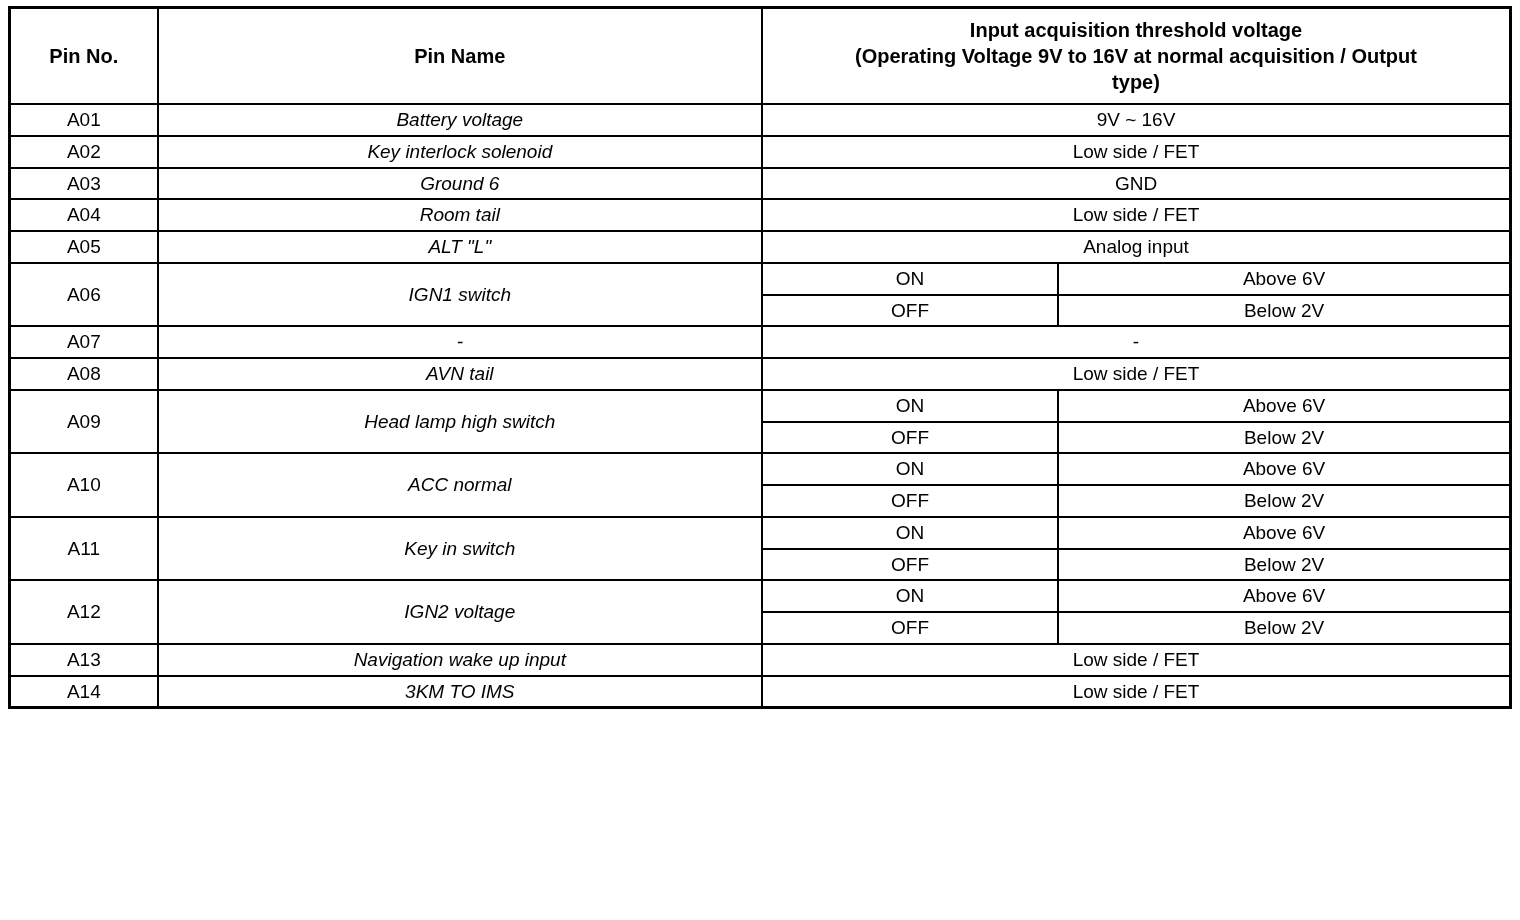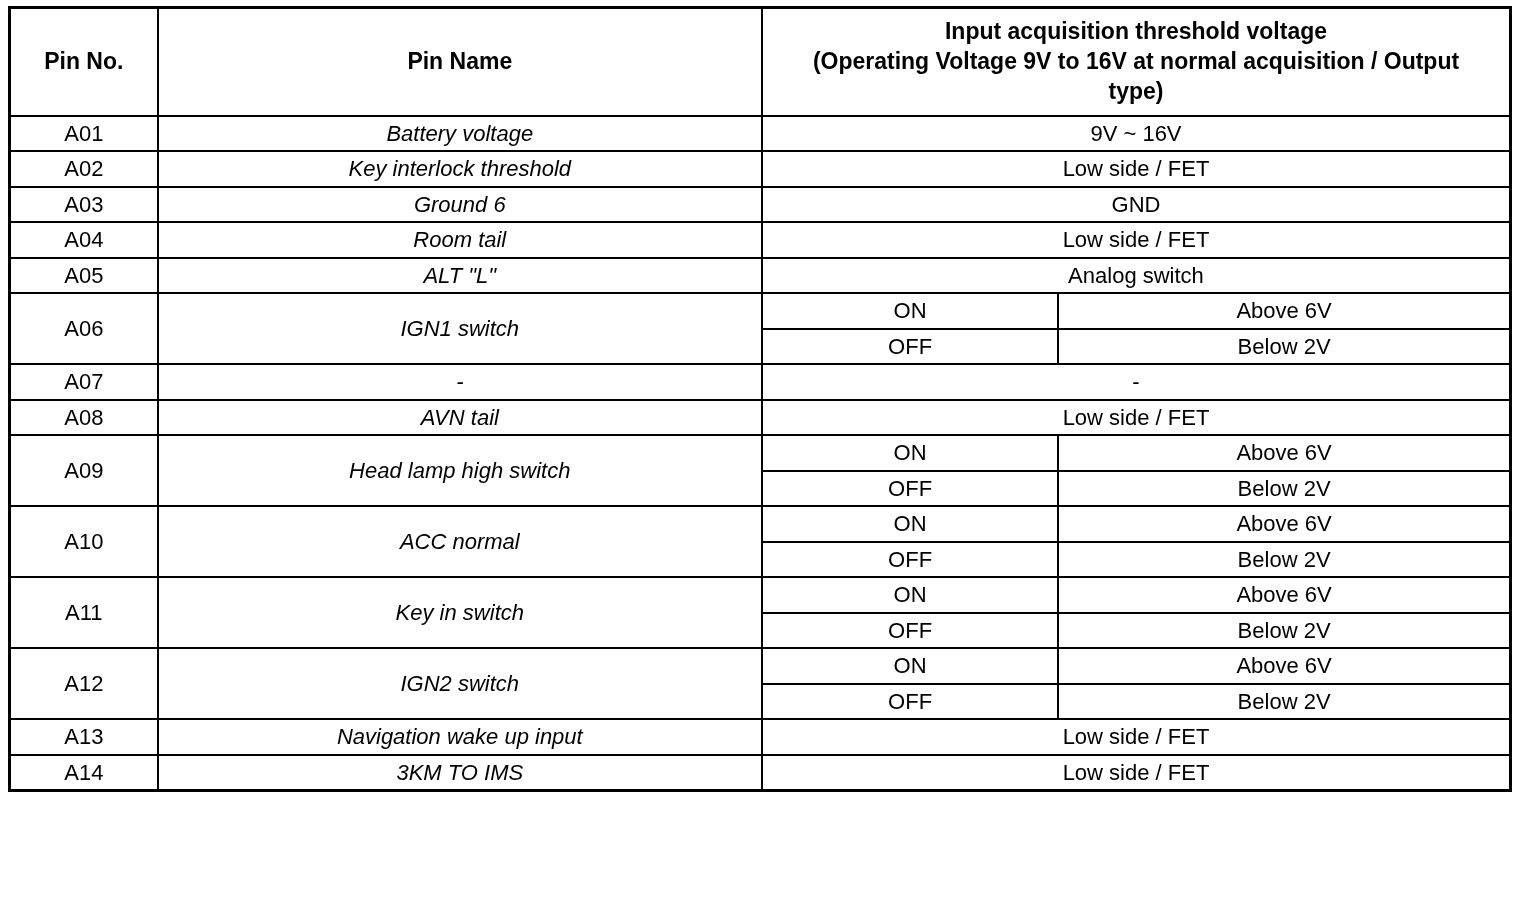--- a/index.html
+++ b/index.html
@@ -26,28 +26,28 @@
     table-layout: fixed;
     width: 1504px;
     margin: 0 auto;
     border: 3px solid #000;
   }
   table.pin-table td,
   table.pin-table th {
     border: 2px solid #000;
     text-align: center;
     vertical-align: middle;
-    font-size: 22px;
+    font-size: 19px;
     font-weight: normal;
     padding: 3px 4px;
     line-height: 1.25;
   }
   table.pin-table thead th {
     font-weight: bold;
-    font-size: 23px;
+    font-size: 20px;
     padding: 8px 6px;
     line-height: 1.3;
   }
   col.c-pin { width: 148px; }
   col.c-name { width: 604px; }
   col.c-sub { width: 296px; }
   col.c-val { width: 452px; }
 
   td.pinno { font-size: 19px; }
   td.pinname { font-size: 19px; font-style: italic; }
@@ -80,37 +80,37 @@
       </tr>
     </thead>
     <tbody id="tbody">
         <tr>
           <td class="pinno">A01</td>
           <td class="pinname">Battery voltage</td>
           <td class="spanval" colspan="2">9V ~ 16V</td>
         </tr>
         <tr>
           <td class="pinno">A02</td>
-          <td class="pinname">Key interlock threshold</td>
+          <td class="pinname">Key interlock solenoid</td>
           <td class="spanval" colspan="2">Low side / FET</td>
         </tr>
         <tr>
           <td class="pinno">A03</td>
           <td class="pinname">Ground 6</td>
           <td class="spanval" colspan="2">GND</td>
         </tr>
         <tr>
           <td class="pinno">A04</td>
           <td class="pinname">Room tail</td>
           <td class="spanval" colspan="2">Low side / FET</td>
         </tr>
         <tr>
           <td class="pinno">A05</td>
           <td class="pinname">ALT "L"</td>
-          <td class="spanval" colspan="2">Analog switch</td>
+          <td class="spanval" colspan="2">Analog input</td>
         </tr>
         <tr>
           <td class="pinno" rowspan="2">A06</td>
           <td class="pinname" rowspan="2">IGN1 switch</td>
           <td class="state">ON</td>
           <td class="thresh">Above 6V</td>
         </tr>
         <tr>
           <td class="state">OFF</td>
           <td class="thresh">Below 2V</td>
@@ -150,21 +150,21 @@
           <td class="pinname" rowspan="2">Key in switch</td>
           <td class="state">ON</td>
           <td class="thresh">Above 6V</td>
         </tr>
         <tr>
           <td class="state">OFF</td>
           <td class="thresh">Below 2V</td>
         </tr>
         <tr>
           <td class="pinno" rowspan="2">A12</td>
-          <td class="pinname" rowspan="2">IGN2 switch</td>
+          <td class="pinname" rowspan="2">IGN2 voltage</td>
           <td class="state">ON</td>
           <td class="thresh">Above 6V</td>
         </tr>
         <tr>
           <td class="state">OFF</td>
           <td class="thresh">Below 2V</td>
         </tr>
         <tr>
           <td class="pinno">A13</td>
           <td class="pinname">Navigation wake up input</td>

